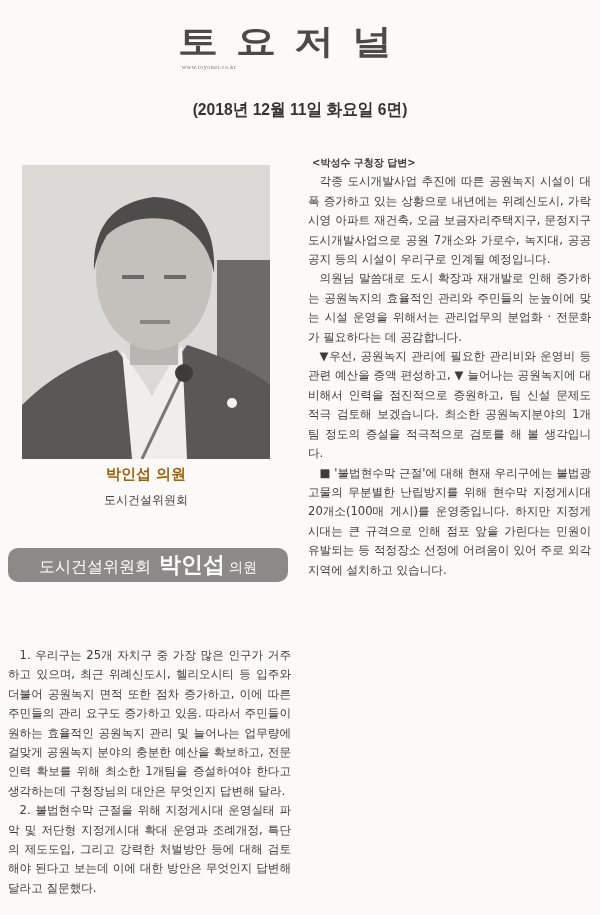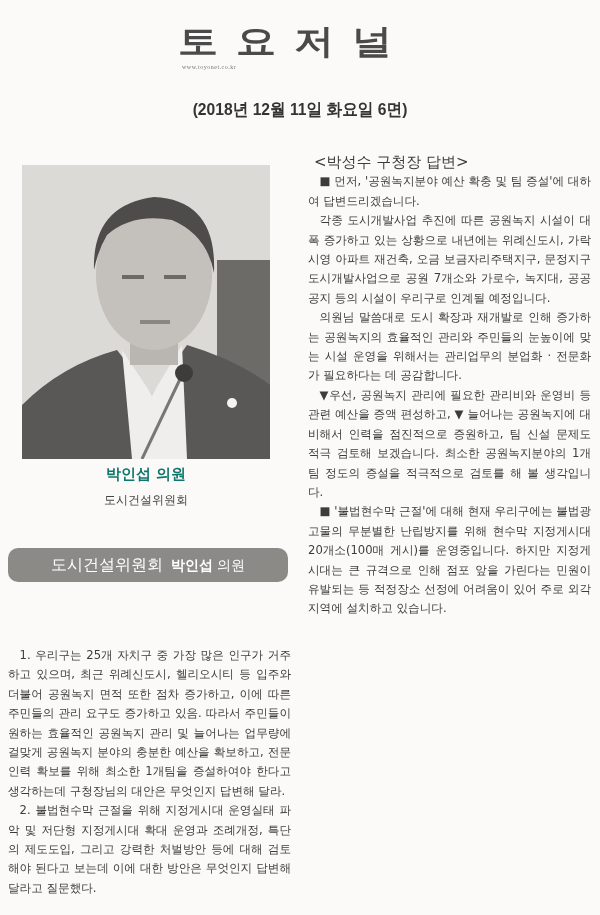--- a/index.html
+++ b/index.html
@@ -31,42 +31,42 @@
     font-size:17px; font-weight:bold; color:#333;
     transform:scaleX(0.92);
   }
   .photo {
     position:absolute; left:22px; top:165px; width:248px; height:294px;
     background:#d8d6d2; overflow:hidden;
   }
   .photo svg { display:block; }
   .caption-name {
     position:absolute; left:22px; width:248px; top:465px; text-align:center;
-    font-size:15px; font-weight:bold; color:#0f766e;
+    font-size:15px; font-weight:bold; color:#a16207;
   }
   .caption-committee {
     position:absolute; left:22px; width:248px; top:492px; text-align:center;
     font-size:12px; color:#444;
   }
   .section-bar {
     position:absolute; left:8px; top:548px; width:280px; height:34px;
     background:#8c8a87; border-radius:10px;
     color:#fff; text-align:center; line-height:34px;
     font-size:16px;
   }
-  .section-bar .name { font-weight:bold; font-size:14px; margin:0 4px 0 8px; }
+  .section-bar .name { font-weight:bold; font-size:22px; margin:0 4px 0 8px; }
   .section-bar .title { font-size:14px; }
   .col {
     position:absolute; font-size:11.6px; line-height:19.4px; color:#3c3c3c;
     text-align:justify;
   }
   .col p { margin:0; text-indent:1em; }
   .left-col { left:8px; top:598px; width:283px;margin-top:48px; }
   .right-col { left:308px; top:153px; width:283px; }
-  .answer-head { font-weight:normal; font-size:15px; text-indent:0.4em !important; }
+  .answer-head { font-weight:bold; font-size:10px; text-indent:0.4em !important; }
 </style>
 </head>
 <body>
 
 <div class="masthead">
   <div class="logo">토요저널</div>
   <div class="logo-url">www.toyonet.co.kr</div>
 </div>
 
 <div class="dateline">(2018년 12월 11일 화요일 6면)</div>
@@ -105,18 +105,17 @@
   <span>도시건설위원회</span><span class="name">박인섭</span><span class="title">의원</span>
 </div>
 
 <div class="col left-col">
   <p>1. 우리구는 25개 자치구 중 가장 많은 인구가 거주하고 있으며, 최근 위례신도시, 헬리오시티 등 입주와 더불어 공원녹지 면적 또한 점차 증가하고, 이에 따른 주민들의 관리 요구도 증가하고 있음. 따라서 주민들이 원하는 효율적인 공원녹지 관리 및 늘어나는 업무량에 걸맞게 공원녹지 분야의 충분한 예산을 확보하고, 전문인력 확보를 위해 최소한 1개팀을 증설하여야 한다고 생각하는데 구청장님의 대안은 무엇인지 답변해 달라.</p>
   <p>2. 불법현수막 근절을 위해 지정게시대 운영실태 파악 및 저단형 지정게시대 확대 운영과 조례개정, 특단의 제도도입, 그리고 강력한 처벌방안 등에 대해 검토해야 된다고 보는데 이에 대한 방안은 무엇인지 답변해 달라고 질문했다.</p>
 </div>
 
 <div class="col right-col">
   <p class="answer-head">&lt;박성수 구청장 답변&gt;</p>
-  <p>■ 먼저, '공원녹지분야 예산 확충 및 팀 증설'에 대하여 답변드리겠습니다.</p>
   <p>각종 도시개발사업 추진에 따른 공원녹지 시설이 대폭 증가하고 있는 상황으로 내년에는 위례신도시, 가락시영 아파트 재건축, 오금 보금자리주택지구, 문정지구 도시개발사업으로 공원 7개소와 가로수, 녹지대, 공공공지 등의 시설이 우리구로 인계될 예정입니다.</p>
   <p>의원님 말씀대로 도시 확장과 재개발로 인해 증가하는 공원녹지의 효율적인 관리와 주민들의 눈높이에 맞는 시설 운영을 위해서는 관리업무의 분업화 · 전문화가 필요하다는 데 공감합니다.</p>
   <p>▼우선, 공원녹지 관리에 필요한 관리비와 운영비 등 관련 예산을 증액 편성하고, ▼ 늘어나는 공원녹지에 대비해서 인력을 점진적으로 증원하고,      팀 신설 문제도 적극 검토해 보겠습니다. 최소한 공원녹지분야의 1개팀 정도의 증설을 적극적으로 검토를 해 볼 생각입니다.</p>
   <p>■ '불법현수막 근절'에 대해 현재 우리구에는 불법광고물의 무분별한 난립방지를 위해 현수막 지정게시대 20개소(100매 게시)를 운영중입니다. 하지만 지정게시대는 큰 규격으로 인해 점포 앞을 가린다는 민원이 유발되는 등 적정장소 선정에 어려움이 있어 주로 외각지역에 설치하고 있습니다.</p>
 </div>
 
 </body></html>

